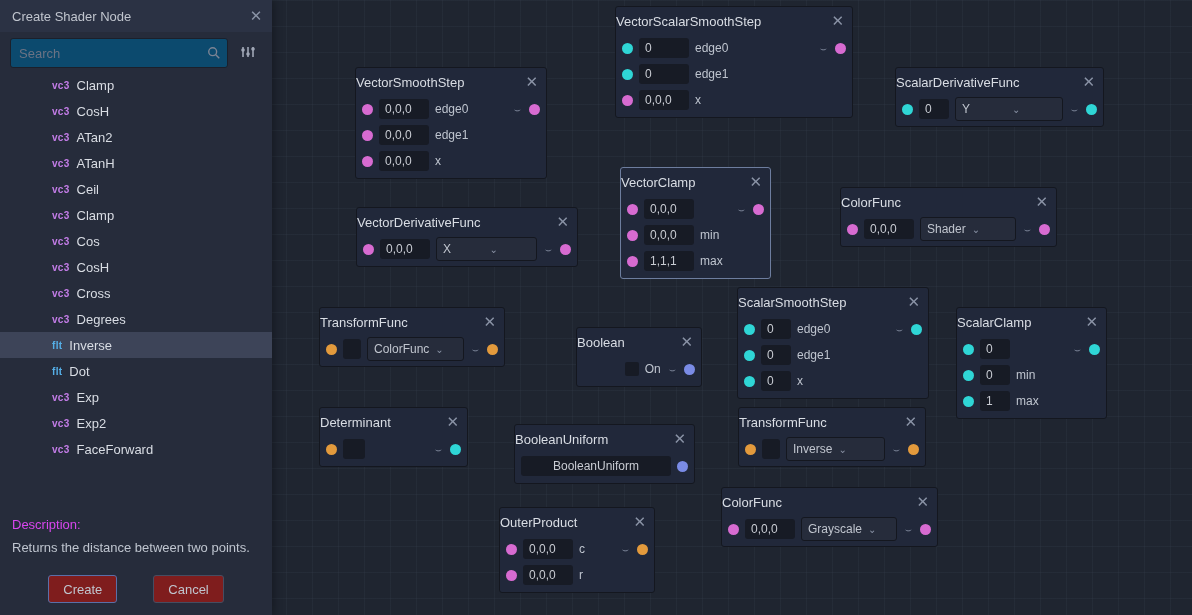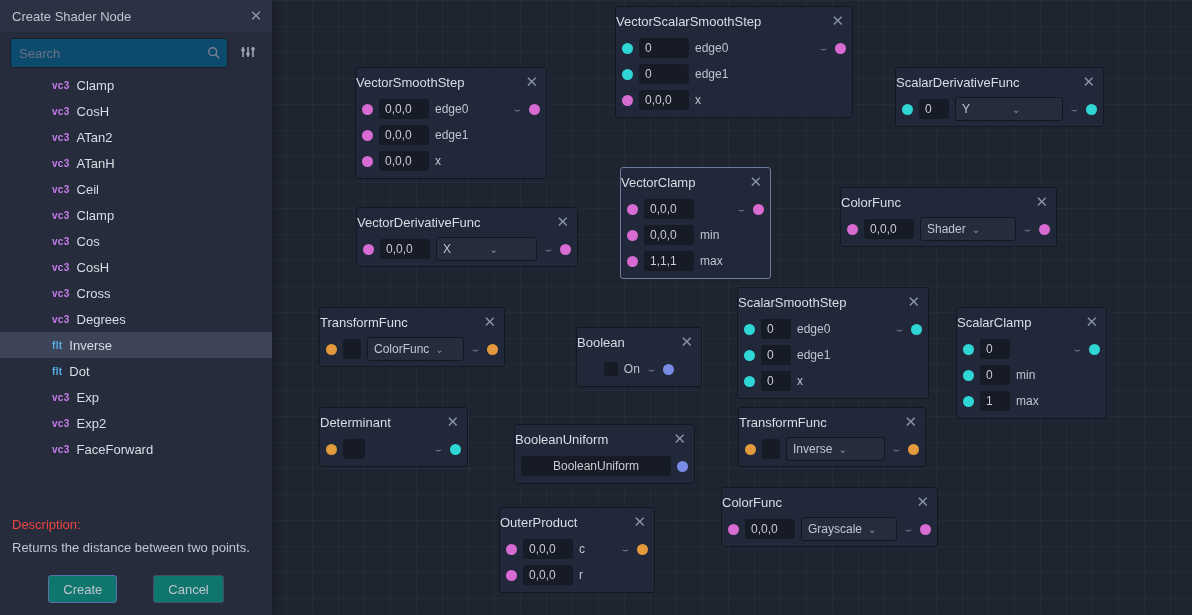--- a/index.html
+++ b/index.html
@@ -14,24 +14,24 @@
 .search-box input::placeholder{color:#6b7384}
 .search-icn{color:#7c8494;font-size:14px}
 .filter-btn{width:28px;height:28px;display:flex;align-items:center;justify-content:center;color:#a0a7b6;cursor:pointer}
 .tree{flex:1;overflow:hidden;padding:0}
 .tree-item{height:26px;display:flex;align-items:center;padding-left:52px;cursor:pointer;gap:7px}
 .tree-item.selected{background:#3d4458}
 .tree-tag{font-size:10px;font-weight:700;letter-spacing:0.3px}
 .tag-vc3{color:#c47de8}
 .tag-flt{color:#55b0e8}
 .tree-label{color:#d9dde4}
-.desc-head{padding:8px 12px 4px;color:#ef4444}
+.desc-head{padding:8px 12px 4px;color:#d946ef}
 .desc-text{padding:4px 12px 10px;color:#bfc5cf;line-height:1.3}
 .btn-row{display:flex;justify-content:center;gap:36px;padding:8px 0 12px}
-.btn{height:26px;padding:0 14px;background:#0f766e;border:1px solid #454d61;border-radius:3px;display:flex;align-items:center;cursor:pointer}
+.btn{height:26px;padding:0 14px;background:#7f1d1d;border:1px solid #454d61;border-radius:3px;display:flex;align-items:center;cursor:pointer}
 .btn.focused{border:1px solid #5a6fa8}
 .node{position:absolute;background:#21283a;border:1px solid #14171f;border-radius:3px}
 .node.sel{border:1px solid #6d7d9e}
 .node-title{height:28px;display:flex;align-items:center;padding:0 6px 0 0}
 .node-title span{flex:1;text-align:left;color:#d9dde4}
 .node-close{color:#8a93a6;padding:0 2px;cursor:pointer;font-size:15px}
 .row{height:26px;display:flex;align-items:center;padding:0 6px;gap:6px}
 .port{width:11px;height:11px;border-radius:50%;flex-shrink:0}
 .p-mag{background:#d76bd1}
 .p-cyan{background:#2fd6d6}
@@ -331,21 +331,21 @@
       <div class="val" style="min-width:18px">1</div>
       <span class="lbl">max</span>
     </div>
 </div>
 
 <div class="node" style="left:576px;top:327px;width:124px">
   <div class="node-title">
       <span>Boolean</span>
       <div class="node-close">✕</div>
     </div>
-  <div class="row" style="justify-content:center;padding-bottom:4px">
+  <div class="row" style="justify-content:flex-end;padding-bottom:4px">
       <div class="chk"></div>
       <span class="lbl" style="flex:0">On</span>
       <span class="linkic">⌣</span>
       <div class="port p-blue"></div>
     </div>
 </div>
 
 <div class="node" style="left:319px;top:407px;width:147px">
   <div class="node-title">
       <span>Determinant</span>

